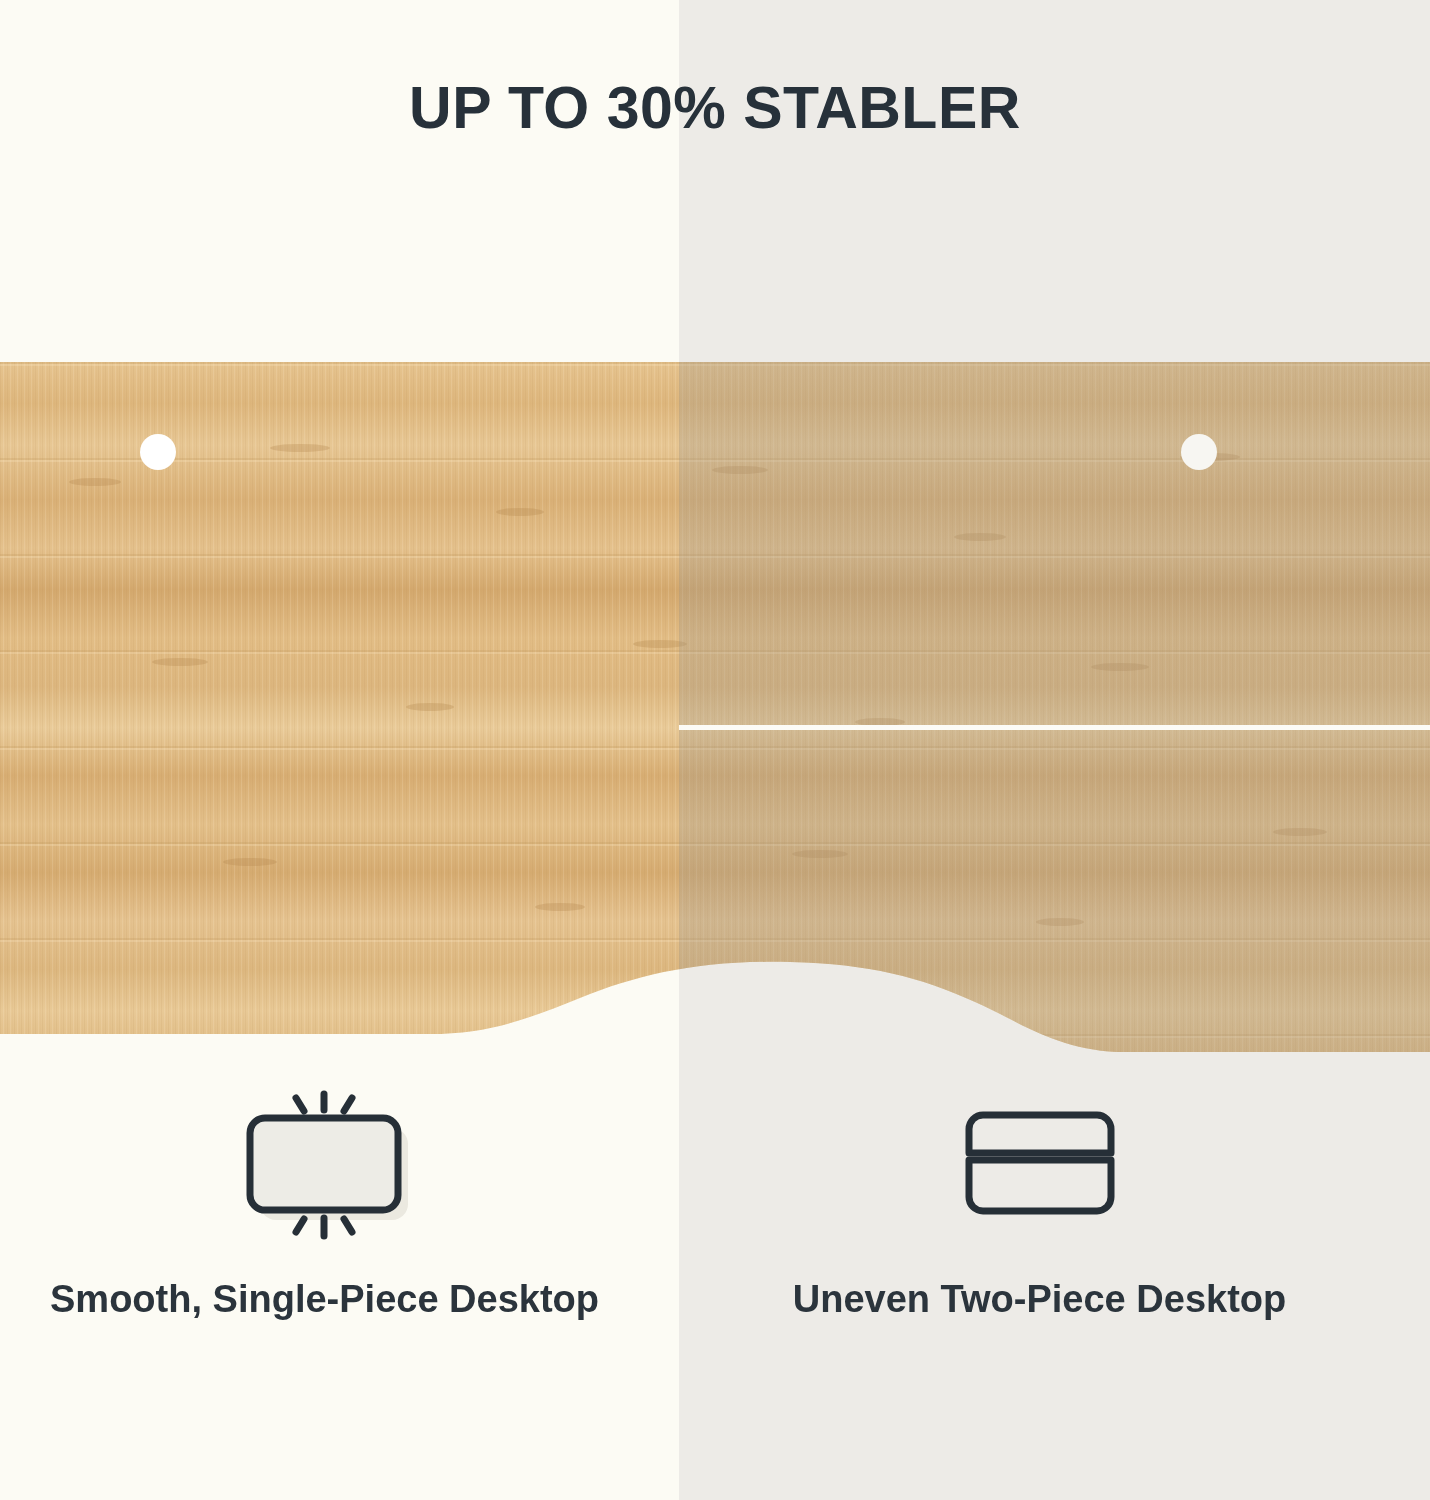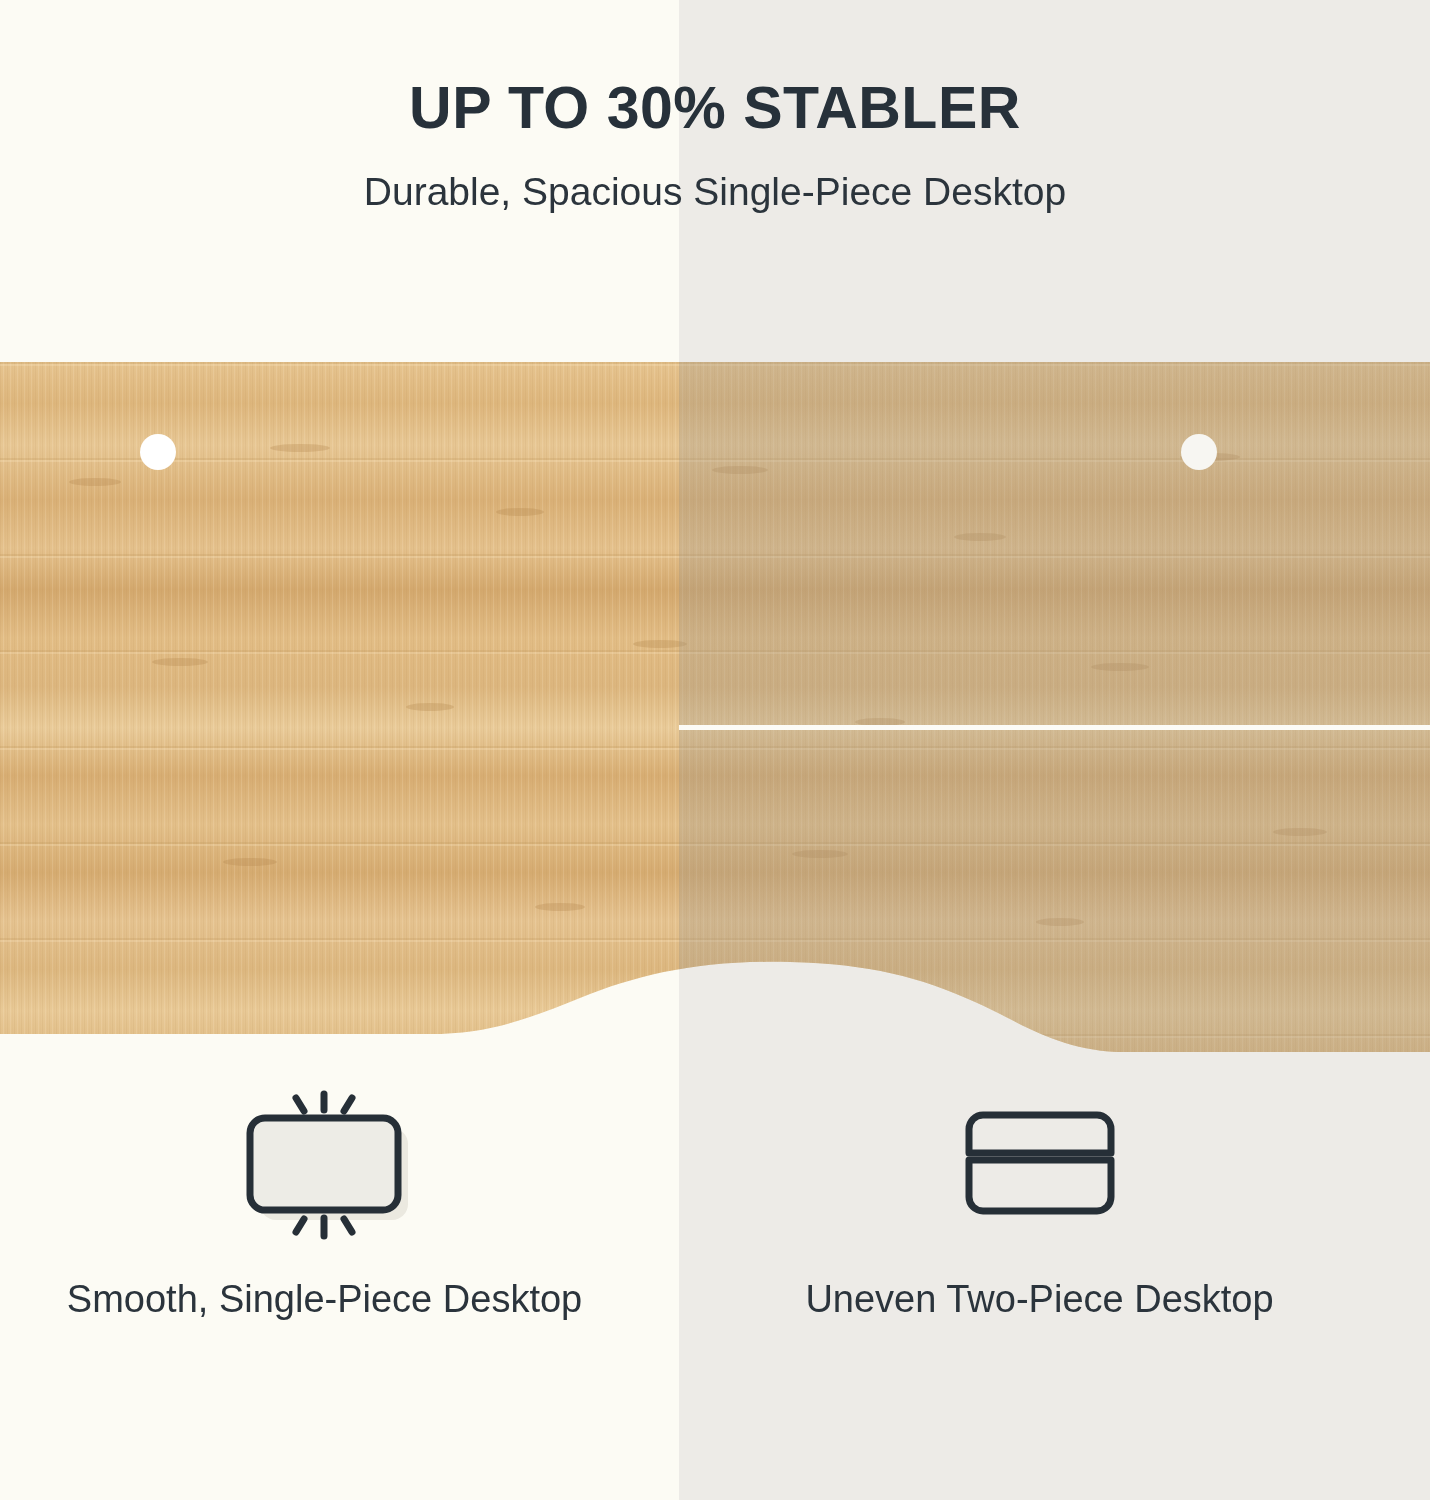--- a/index.html
+++ b/index.html
@@ -98,34 +98,33 @@
     align-items: center;
     justify-content: center;
   }
   .caption {
     margin: 0;
     padding-top: 16px;
     font-size: 38px;
     line-height: 1.52;
     color: #2B343C;
     text-align: center;
-    font-weight: normal;
+    font-weight: bold;
   }
 </style>
 </head>
 <body>
 
 <div id="stage">
 
   <div class="bg-left"></div>
   <div class="bg-right"></div>
 
   <div class="heading-block">
     <h1 class="title">UP TO 30% STABLER</h1>
-    <p class="subtitle">Durable, Spacious Single-Piece Desktop</p>
   </div>
 
   <div class="desk-wrap">
     <svg class="desk-svg" viewBox="0 0 1430 690" preserveAspectRatio="none">
       <defs>
 
         <linearGradient id="plankStripe" x1="0" y1="0" x2="0" y2="1">
           <stop offset="0.00" stop-color="#E6C48F"></stop>
           <stop offset="0.06" stop-color="#DDB67C"></stop>
           <stop offset="0.12" stop-color="#E7C794"></stop>

